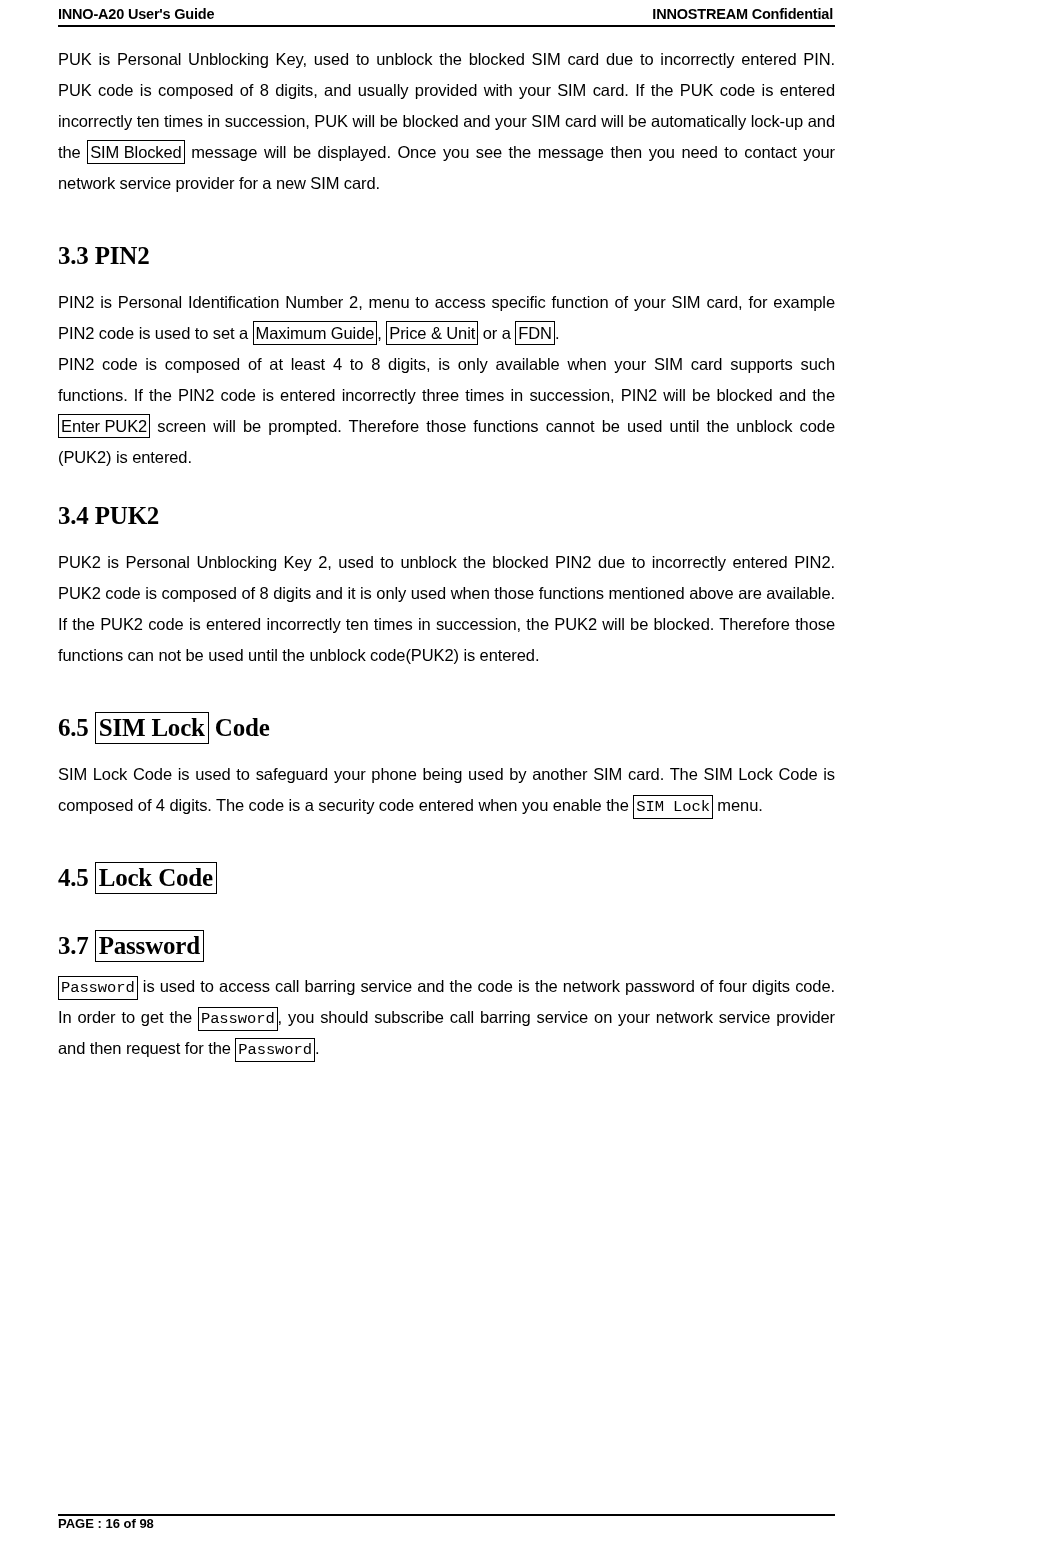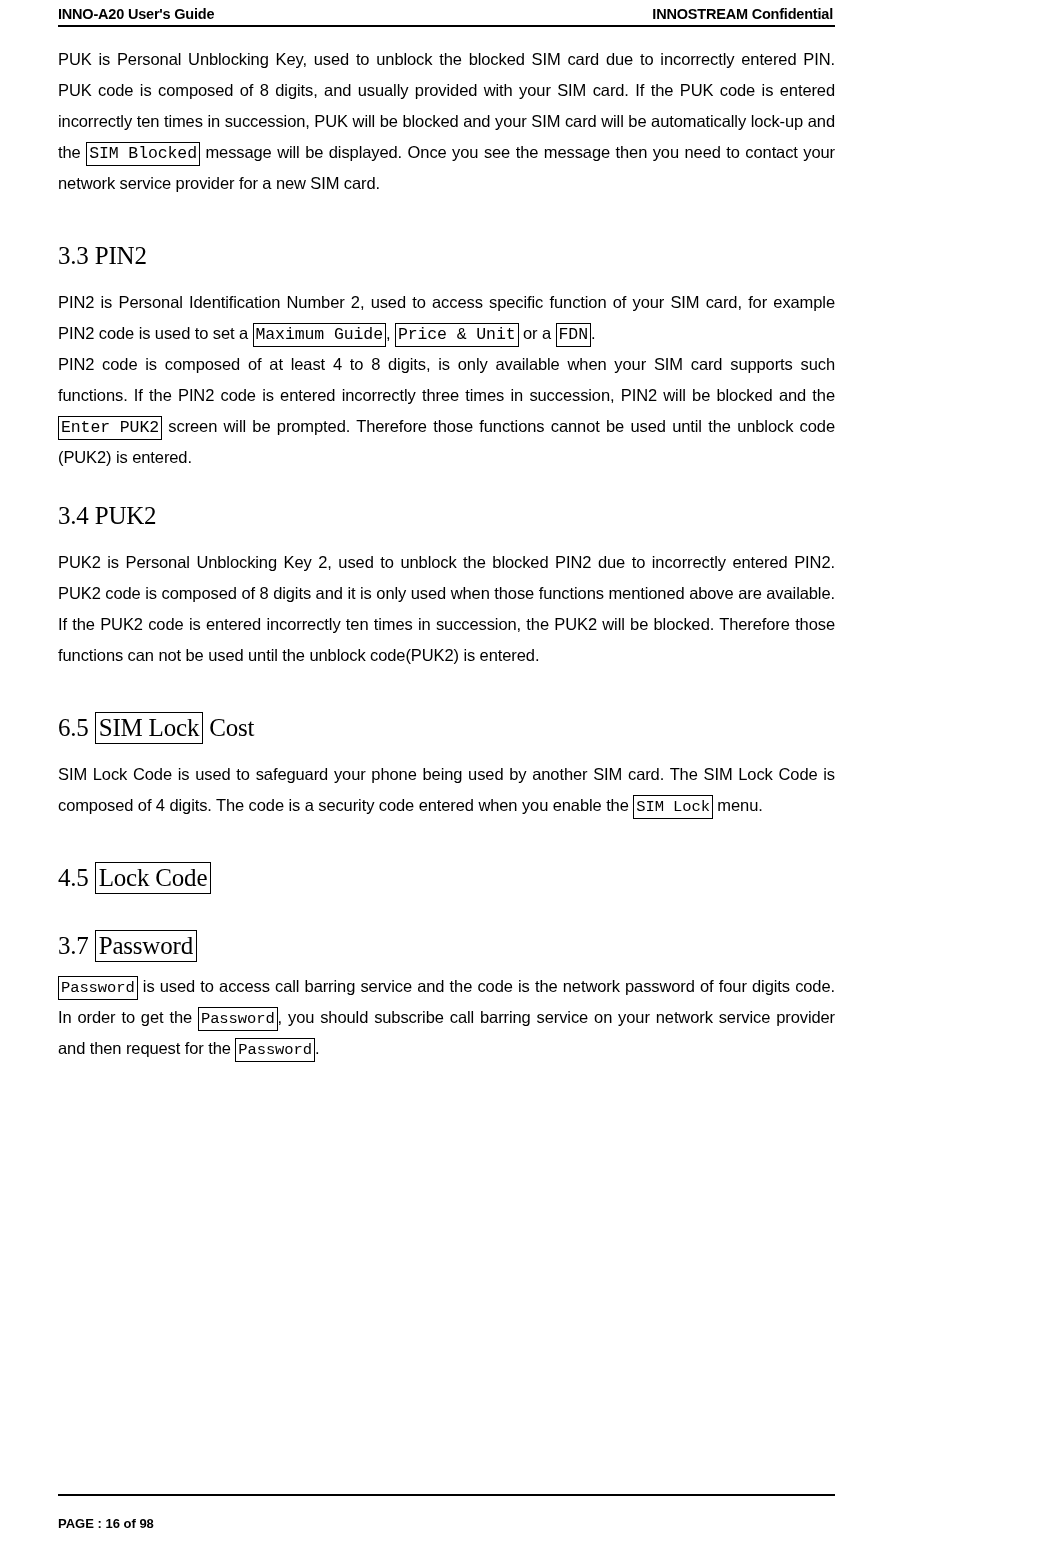--- a/index.html
+++ b/index.html
@@ -37,58 +37,58 @@
   .header .left { }
   .header .right { padding-right: 2px; }
 
   
   .footer {
     position: absolute;
     left: 58px;
     right: 58px;
     bottom: 20px;
     border-top: 2px solid #000;
-    padding-top: 20px;
+    padding-top: 0;
     font-family: "Liberation Sans", sans-serif;
     font-weight: bold;
     font-size: 13px;
   }
 
   
   .content {
     padding-top: 17px;
   }
   p.body {
     font-family: "Liberation Sans", sans-serif;
     font-size: 16.5px;
     line-height: 31px;
     text-align: justify;
     margin: 0;
     letter-spacing: -0.1px;
   }
   h2.heading {
     font-family: "Liberation Serif", serif;
-    font-weight: normal;
+    font-weight: bold;
     font-size: 25px;
     margin: 0;
     line-height: 34px;
     letter-spacing: -0.2px;
   }
   .sp-lg { height: 40px; }
   .sp-md { height: 26px; }
   .sp-sm { height: 14px; }
   .sp-xs { height: 8px; }
 
   
   .box {
     border: 1px solid #000;
     padding: 0 2px;
     display: inline-block;
     line-height: 22px;
-    font-family: Liberation Mono, monospace;
+    font-family: Liberation Sans, sans-serif;
   }
   .boxmono {
     border: 1px solid #000;
     padding: 0 2px;
     display: inline-block;
     line-height: 22px;
     font-family: "Liberation Mono", monospace;
     font-size: 15.5px;
   }
   .boxhead {
@@ -109,33 +109,33 @@
   </div>
 
   <div class="content">
 
     <p class="body"><span>PUK</span><span> is  Personal  Unblocking  Key,  used  to  unblock  the  blocked  SIM  card  due  to  incorrectly entered </span><span>PIN</span><span>. </span><span>PUK</span><span> code is composed of 8 digits, and usually provided with your SIM card. If the </span><span>PUK</span><span> code is entered incorrectly ten times in succession, </span><span>PUK</span><span> will be blocked and your SIM card will be automatically lock-up and the </span><span class="box">SIM Blocked</span><span> message will be displayed. Once you see the message then you need to contact your network service provider for a new SIM card.</span></p>
 
     <div class="sp-lg"></div>
 
     <h2 class="heading">3.3 PIN2</h2>
     <div class="sp-sm"></div>
-    <p class="body"><span>PIN2</span><span> is Personal Identification Number 2, used to access specific function of your SIM card, for example </span><span>PIN2</span><span> code is used to set a </span><span class="box">Maximum Guide</span><span>, </span><span class="box">Price &amp; Unit</span><span> or a </span><span class="box">FDN</span><span>.</span></p>
+    <p class="body"><span>PIN2</span><span> is Personal Identification Number 2, menu to access specific function of your SIM card, for example </span><span>PIN2</span><span> code is used to set a </span><span class="box">Maximum Guide</span><span>, </span><span class="box">Price &amp; Unit</span><span> or a </span><span class="box">FDN</span><span>.</span></p>
 
     <p class="body"><span>PIN2</span><span> code is composed of at least 4 to 8 digits, is only available when your SIM card supports such functions. If the </span><span>PIN2</span><span> code is entered incorrectly three times in succession, </span><span>PIN2</span><span> will be blocked and the </span><span class="box">Enter PUK2</span><span> screen will be prompted. Therefore those functions cannot be used until the unblock code (PUK2) is entered.</span></p>
 
     <div class="sp-md"></div>
 
     <h2 class="heading">3.4 PUK2</h2>
     <div class="sp-sm"></div>
     <p class="body"><span>PUK2</span><span> is  Personal  Unblocking  Key  2,  used  to  unblock  the  blocked  </span><span>PIN2</span><span>  due  to  incorrectly entered  </span><span>PIN2</span><span>.  </span><span>PUK2</span><span>  code  is  composed  of  8  digits  and  it  is  only  used  when  those  functions mentioned above are available. If the </span><span>PUK2</span><span> code is entered incorrectly ten times in succession, the  </span><span>PUK2</span><span>  will  be  blocked.  Therefore  those  functions  can  not  be  used  until  the  unblock code(PUK2) is entered.</span></p>
 
     <div class="sp-lg"></div>
 
-    <h2 class="heading"><span>6.5 </span><span class="boxhead">SIM Lock</span><span> Cost</span></h2>
+    <h2 class="heading"><span>6.5 </span><span class="boxhead">SIM Lock</span><span> Code</span></h2>
     <div class="sp-sm"></div>
     <p class="body"><span>SIM Lock Code is used to safeguard your phone being used by another SIM card. The SIM Lock Code  is  composed  of  4  digits.  The  code  is  a  security  code  entered  when  you  enable  the  </span><span class="boxmono">SIM Lock</span><span> menu.</span></p>
 
     <div class="sp-lg"></div>
 
     <h2 class="heading"><span>4.5 </span><span class="boxhead">Lock Code</span></h2>
     <div class="sp-xs"></div>
 
     <div class="sp-md"></div>
 

